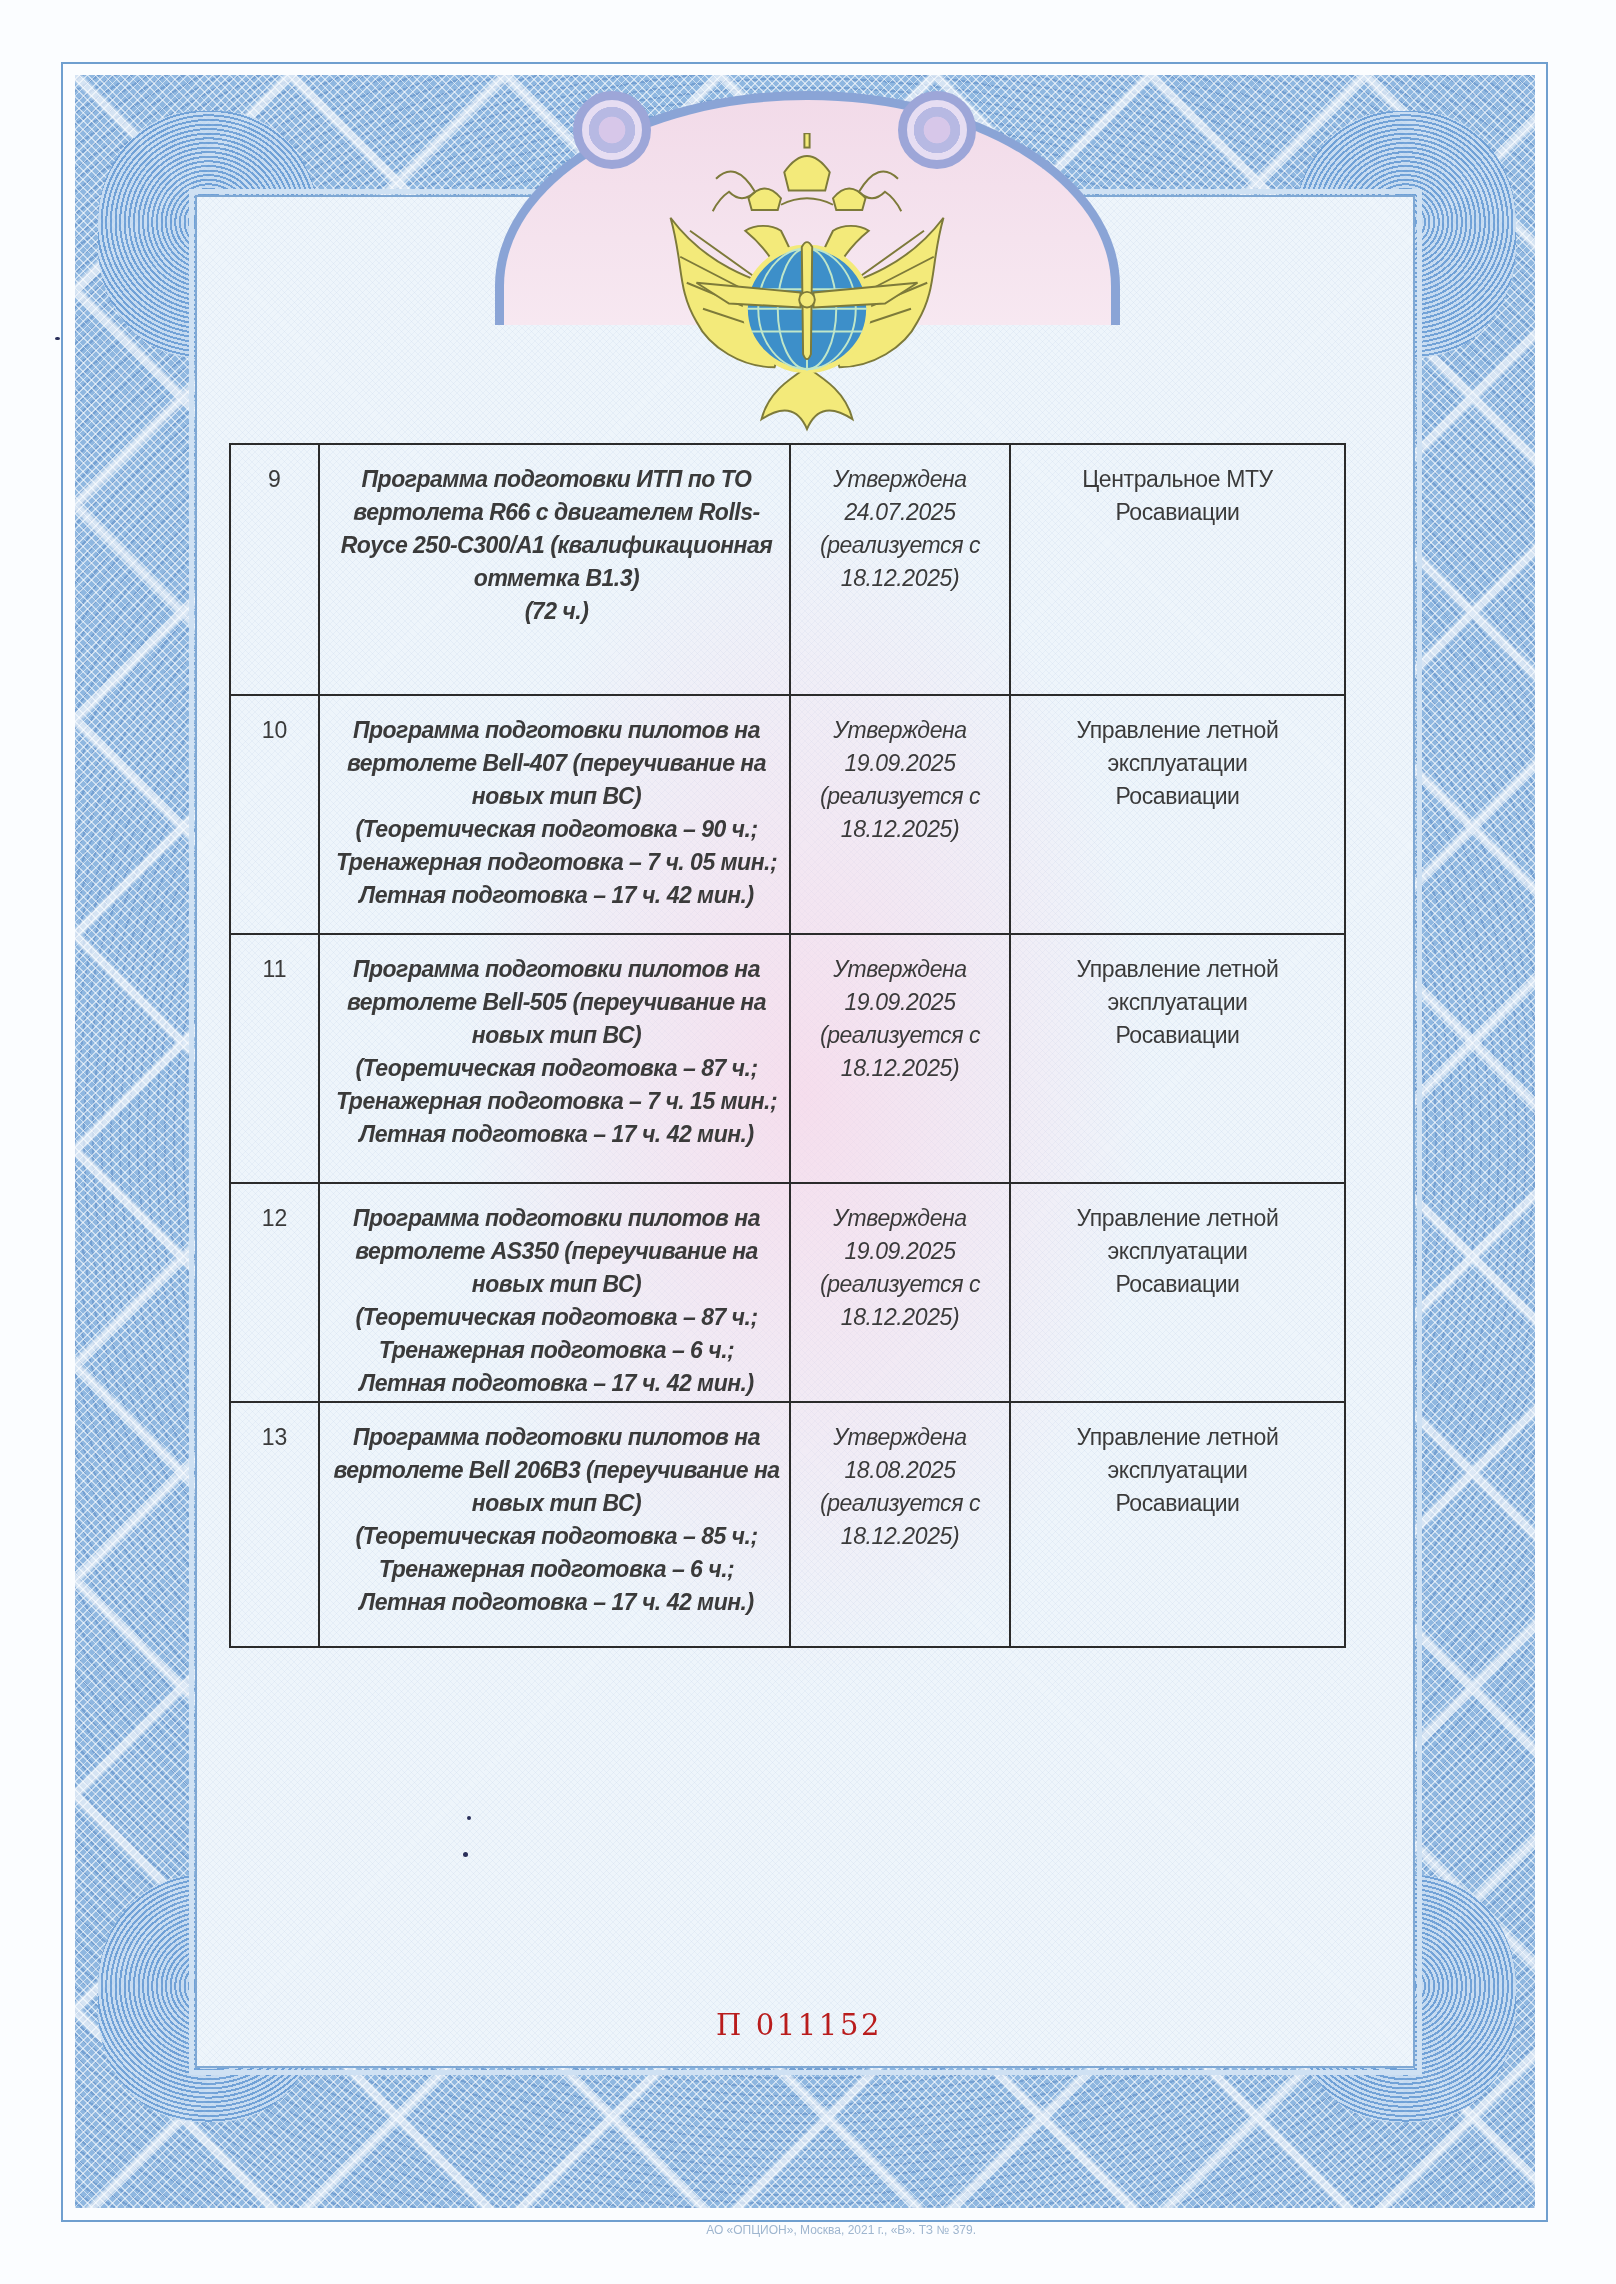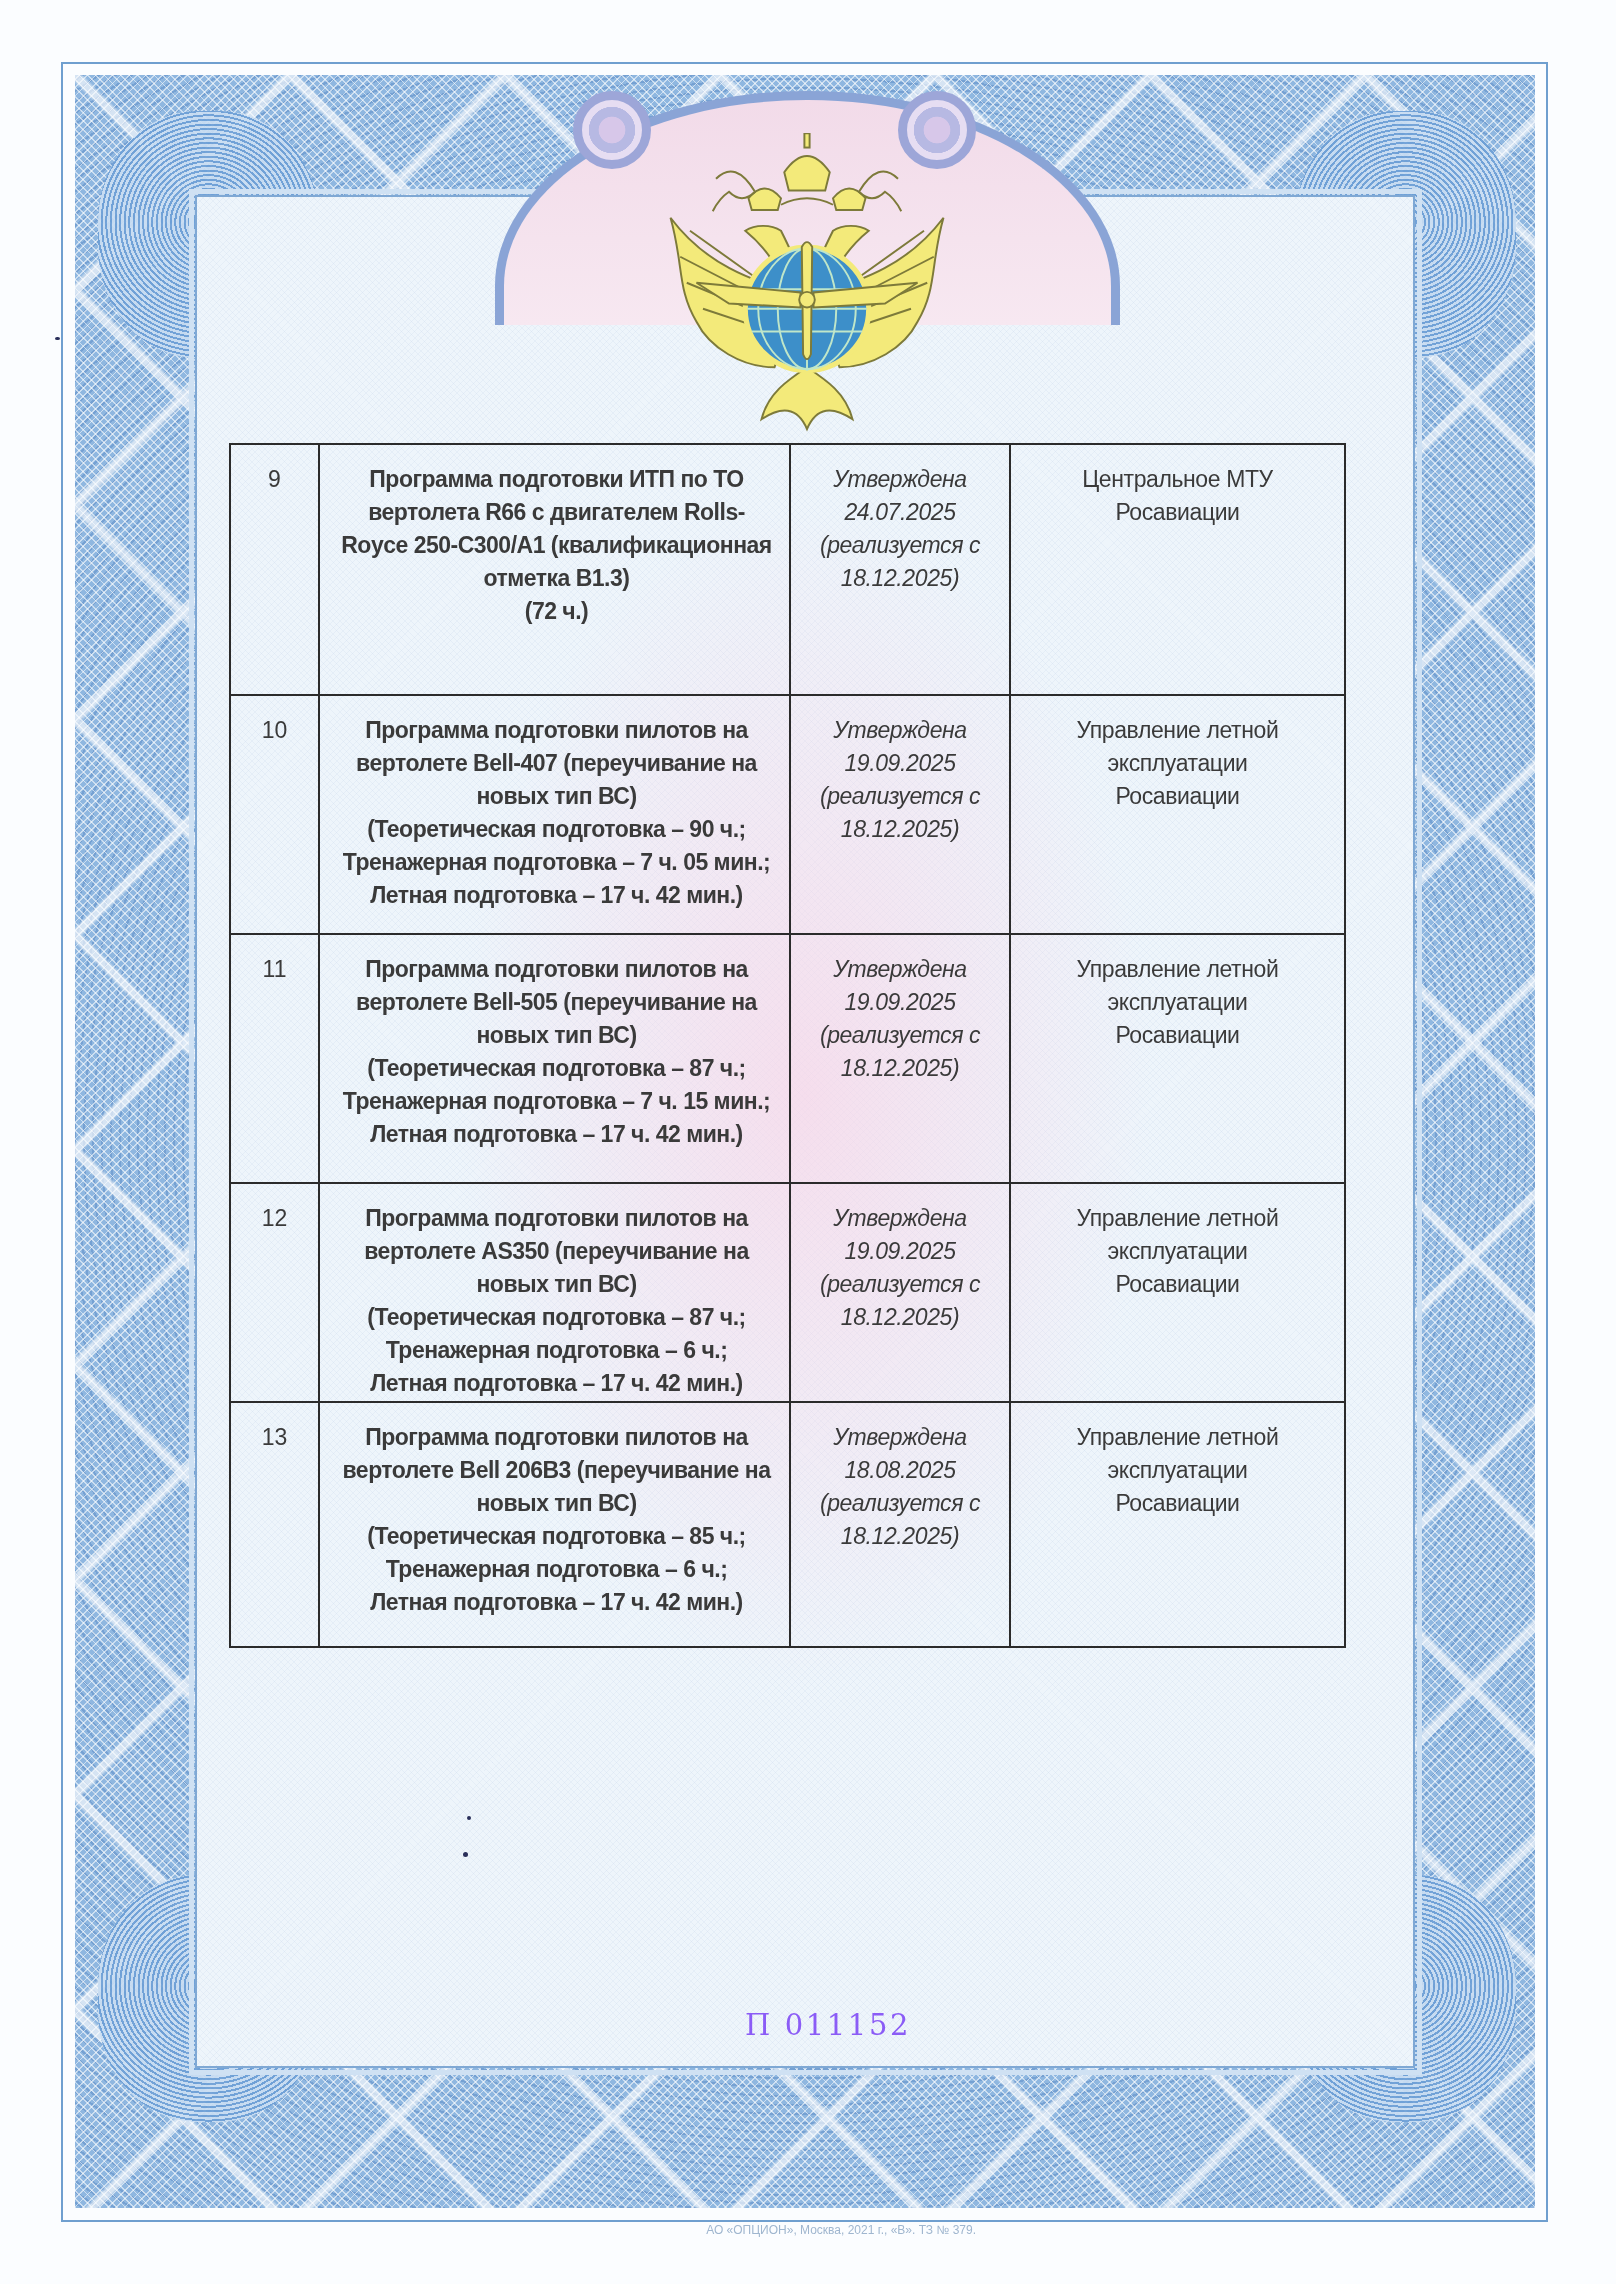--- a/index.html
+++ b/index.html
@@ -70,28 +70,28 @@
   }
   table.programs td {
     border: 2.6px solid #2b2b2b; vertical-align: top; padding-top: 18px;
     text-align: center; color: #3a3a3a; font-size: 23px; line-height: 33px;
   }
   table.programs col.c-num { width: 89px; }
   table.programs col.c-name { width: 471px; }
   table.programs col.c-date { width: 220px; }
   table.programs col.c-org { width: 335px; }
   td.num { font-style: normal; color: #444; padding-top: 18px; }
-  td.name { font-weight: bold; color: #2a2a2a; padding-left: 13px; padding-right: 9px; letter-spacing: -0.5px; }
+  td.name { font-weight: bold; font-style: italic; color: #2a2a2a; padding-left: 13px; padding-right: 9px; letter-spacing: -0.5px; }
   td.date { font-style: italic; color: #555; letter-spacing: -0.4px; border-radius: 14px; }
   td.org { color: #555; letter-spacing: -0.4px; }
   .line { display: block; }
   
   .serial {
-    position: absolute; left: 716px; top: 2008px; width: 195px; text-align: right;
-    font-family: "DejaVu Serif", serif; font-size: 29px; color: #8b5cf6; letter-spacing: 2.6px;
+    position: absolute; left: 716px; top: 2008px; width: 195px; text-align: left;
+    font-family: "DejaVu Serif", serif; font-size: 29px; color: #b91c1c; letter-spacing: 2.6px;
   }
   .footer-note {
     position: absolute; left: 651px; top: 2223px; width: 325px; text-align: right;
     font-size: 12px; color: #9fb6cf;
   }
   .speck { position: absolute; width: 5.2px; height: 5.2px; border-radius: 50%; background: #2a2f5a; }
 </style>
 </head>
 <body>
 

